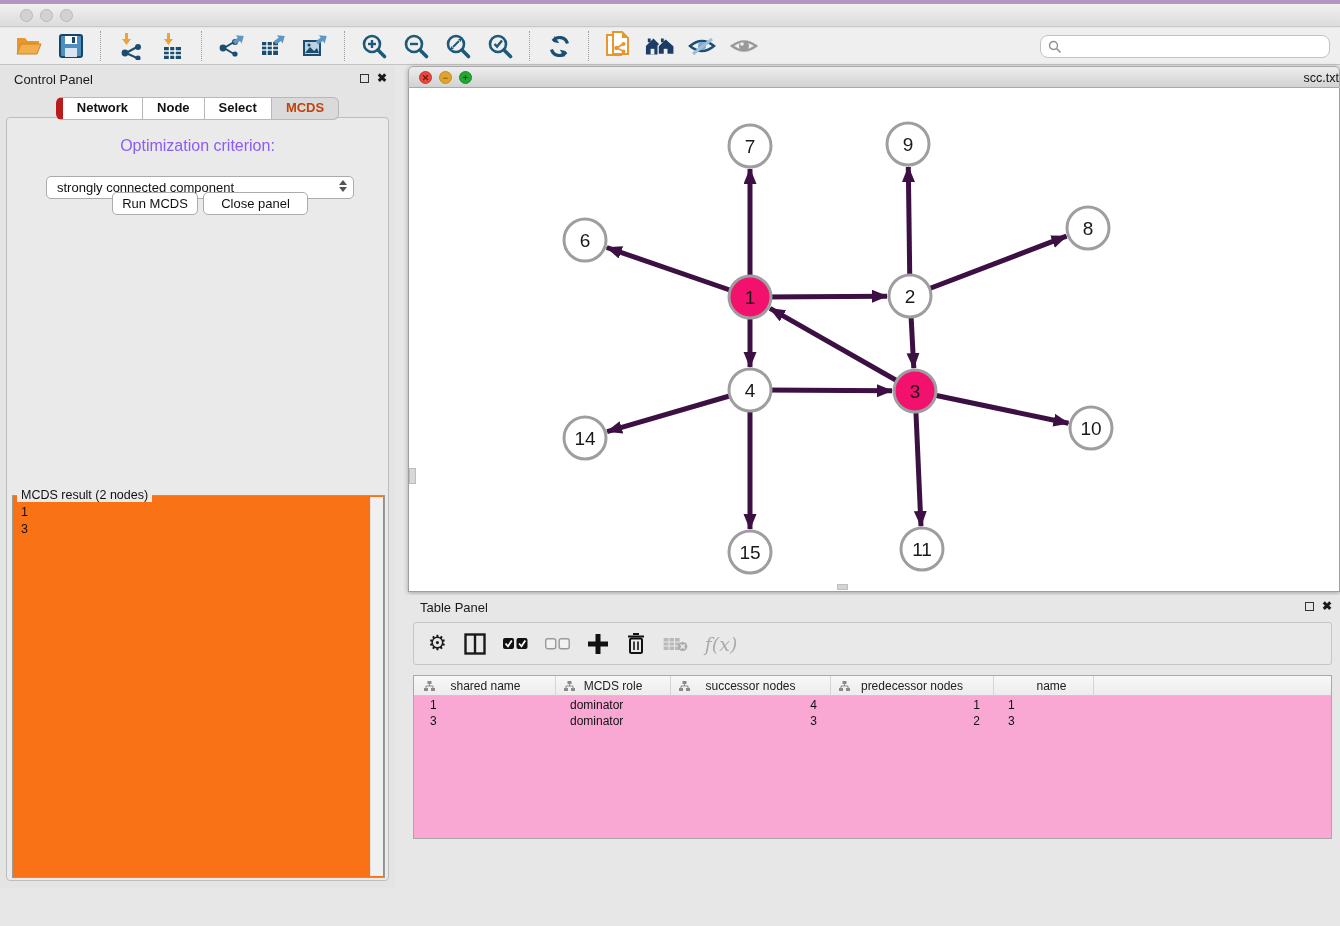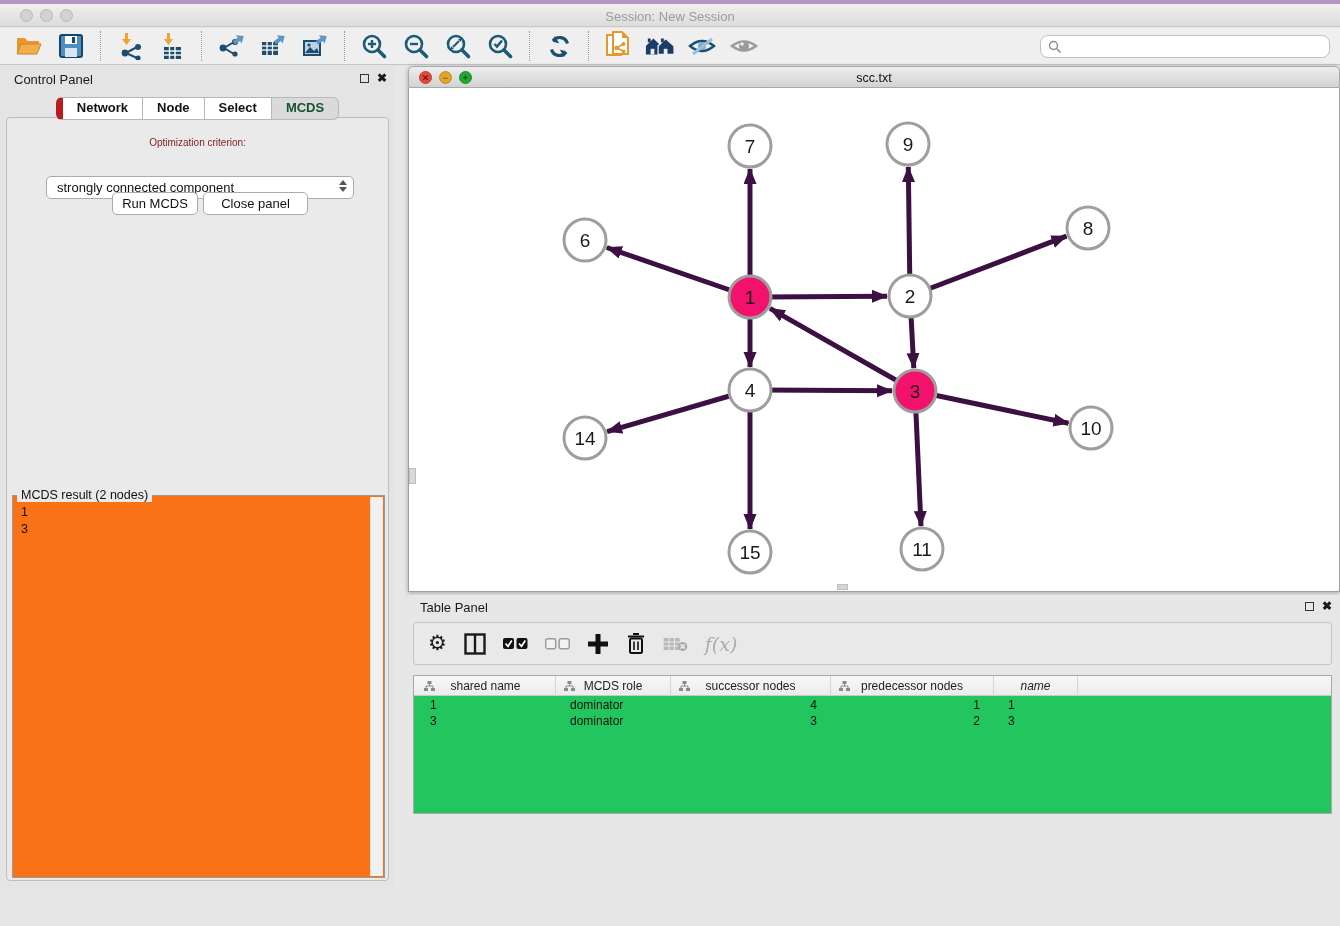--- a/index.html
+++ b/index.html
@@ -26,25 +26,25 @@
   .panel-head { position:absolute; left:14px; top:6px; font-size:13px; color:#1A1A1A; }
   .panel-btns { position:absolute; right:8px; top:6px; display:flex; align-items:center; gap:8px; }
   .maxi { width:9px; height:9px; border:1.5px solid #333; display:inline-block; }
   .closx { font-size:12px; font-weight:bold; color:#1A1A1A; line-height:1; }
 
   .seg-tabs { position:absolute; left:0; right:0; top:31px; display:flex; justify-content:center; z-index:2; }
   .seg-tab { font-size:13px; font-weight:600; color:#111; background:#fff; border:1px solid #B8B8B8;
              border-left:none; padding:3px 14px 4px; line-height:14px; }
   .seg-tab:first-child { border-left:7px solid #b91c1c; border-radius:6px 0 0 6px; }
   .seg-tab:last-child { border-radius:0 6px 6px 0; }
-  .seg-tab.sel { background:#DADADA; color:#14532d; }
+  .seg-tab.sel { background:#DADADA; color:#c2410c; }
 
   .cp-box { position:absolute; left:6px; right:6px; top:51px; bottom:7px; background:#EAEAEA;
             border:1px solid #BDBDBD; border-radius:4px; }
-  .opt-label { position:absolute; left:0; right:0; top:19px; text-align:center; font-size:10px; color:#7f1d1d; }
+  .opt-label { position:absolute; left:0; right:0; top:19px; text-align:center; font-size:16px; color:#8b5cf6; }
   .criterion { position:absolute; left:39px; top:41px; width:308px; height:23px; background:#fff;
                border:1px solid #ABABAB; border-radius:5px; font-size:13px; color:#111;
                display:flex; align-items:center; padding-left:10px;margin-top:17px; }
   .updown { position:absolute; right:6px; top:3px; display:flex; flex-direction:column; gap:2px; }
   .updown i { width:0; height:0; border-left:4px solid transparent; border-right:4px solid transparent; display:block; }
   .updown .up { border-bottom:5px solid #555; }
   .updown .dn { border-top:5px solid #555; }
   .cp-btn { position:absolute; top:74px; height:23px; background:#fff; border:1px solid #ABABAB;
             border-radius:5px; font-size:13px; color:#111; display:flex; align-items:center; justify-content:center; }
 
@@ -57,37 +57,37 @@
                  border-left:1px solid #E0E0E0; }
 
   
   .net-window { position:absolute; left:408px; top:66px; width:932px; height:526px;
                 border-radius:5px 5px 0 0; box-shadow:0 1px 5px rgba(0,0,0,.3); }
   .net-titlebar { position:absolute; left:0; top:0; width:100%; height:22px;
                   background:linear-gradient(#EDEDED,#D2D2D2); border:1px solid #A9A9A9;
                   border-radius:5px 5px 0 0; }
   .light { position:absolute; top:4px; width:13px; height:13px; border-radius:50%;
            font-size:9px; font-weight:bold; text-align:center; line-height:12px; }
-  .net-title { position:absolute; width:100%; text-align:center; top:4px; font-size:12.5px; color:#111; }
+  .net-title { position:absolute; width:100%; text-align:right; top:4px; font-size:12.5px; color:#111; }
   .net-canvas { position:absolute; left:0; top:22px; right:0; bottom:0; background:#fff;
                 border:1px solid #9E9E9E; border-top:none; }
   .v-thumb { position:absolute; left:0px; top:380px; width:7px; height:16px; background:#D8D8D8;
              border:1px solid #BDBDBD; }
   .h-thumb { position:absolute; left:428px; bottom:1px; width:11px; height:6px; background:#D4D4D4;
              border:1px solid #C0C0C0; }
 
   
   .table-panel { position:absolute; left:408px; top:595px; width:932px; height:293px; background:#E7E7E7; }
   .tp-toolbar { position:absolute; left:5px; right:8px; top:27px; height:43px; background:#E9E9E9;
                 border:1px solid #C6C6C6; border-radius:3px; display:flex; align-items:center; padding-left:14px; }
   .tp-ic { margin-right:17px; display:flex; align-items:center; justify-content:center; height:28px; }
   .fx { font-family:"DejaVu Serif", serif; font-style:italic; font-size:19px; color:#ABABAB; }
   .gear-glyph { font-family:"DejaVu Sans", sans-serif; font-size:21px; color:#1A1A1A; line-height:1; }
 
-  .tp-table { position:absolute; left:5px; right:8px; top:80px; height:139px; background:#22c55e;
+  .tp-table { position:absolute; left:5px; right:8px; top:80px; height:164px; background:#f9a8d4;
               border:1px solid #A8A8A8; overflow:hidden; }
   .thead { position:absolute; left:0; top:0; right:0; height:20px;
            background:linear-gradient(#F8F8F8,#ECECEC); border-bottom:1px solid #C9C9C9; }
   .th { position:absolute; top:0; height:20px; border-right:1px solid #D5D5D5;
         font-size:12px; color:#222; display:flex; align-items:center; justify-content:center; }
   .th svg { position:absolute; left:8px; }
   .trow { position:absolute; left:0; right:0; height:16px; }
   .td { position:absolute; font-size:12px; color:#111; padding:0 14px; white-space:nowrap; }
 
   .bottom-tabs { position:absolute; left:0; right:0; top:269px; display:flex; justify-content:center; }
@@ -105,21 +105,20 @@
 </head>
 <body>
 
 <div class="screen">
 
   <div class="top-strip"></div>
   <div class="titlebar">
     <span class="tl-dot" style="left:20px"></span>
     <span class="tl-dot" style="left:40px"></span>
     <span class="tl-dot" style="left:60px"></span>
-    <div class="app-title">Session: New Session</div>
   </div>
 
   <div class="toolbar">
     <span class="tb-icon">
       <svg width="28" height="24" viewBox="0 0 28 24">
           <path d="M2 4 h8 l2.5 3 H24 v3 H6 L2 20 Z" fill="#E8972F"></path>
           <path d="M6 10 h20 l-4 10 H2 Z" fill="#F2AE4C" stroke="#D0851F" stroke-width="1"></path>
         </svg>
     </span>
     <span class="tb-icon">
@@ -496,21 +495,21 @@
                 <rect x="3.5" y="0" width="4" height="3"></rect>
                 <rect x="0" y="7" width="4" height="3"></rect>
                 <rect x="7" y="7" width="4" height="3"></rect>
               </g>
               <g stroke="#8A8A8A" stroke-width="1" fill="none">
                 <path d="M5.5 3 v2 M2 7 v-2 h7 v2"></path>
               </g>
             </svg>
             <span>predecessor nodes</span>
           </div>
-          <div class="th" style="left: 580px; width: 84px; font-style: italic;">
+          <div class="th" style="left: 596px; width: 84px;">
             <span>name</span>
           </div>
         </div>
       <div id="table-body">
           <div class="trow" style="top: 22px;">
             <div class="td" style="left: 2px; width: 140px; text-align: left;">1</div>
             <div class="td" style="left: 142px; width: 115px; text-align: left;">dominator</div>
             <div class="td" style="left: 257px; width: 160px; text-align: right;">4</div>
             <div class="td" style="left: 417px; width: 163px; text-align: right;">1</div>
             <div class="td" style="left: 580px; width: 84px; text-align: left;">1</div>

